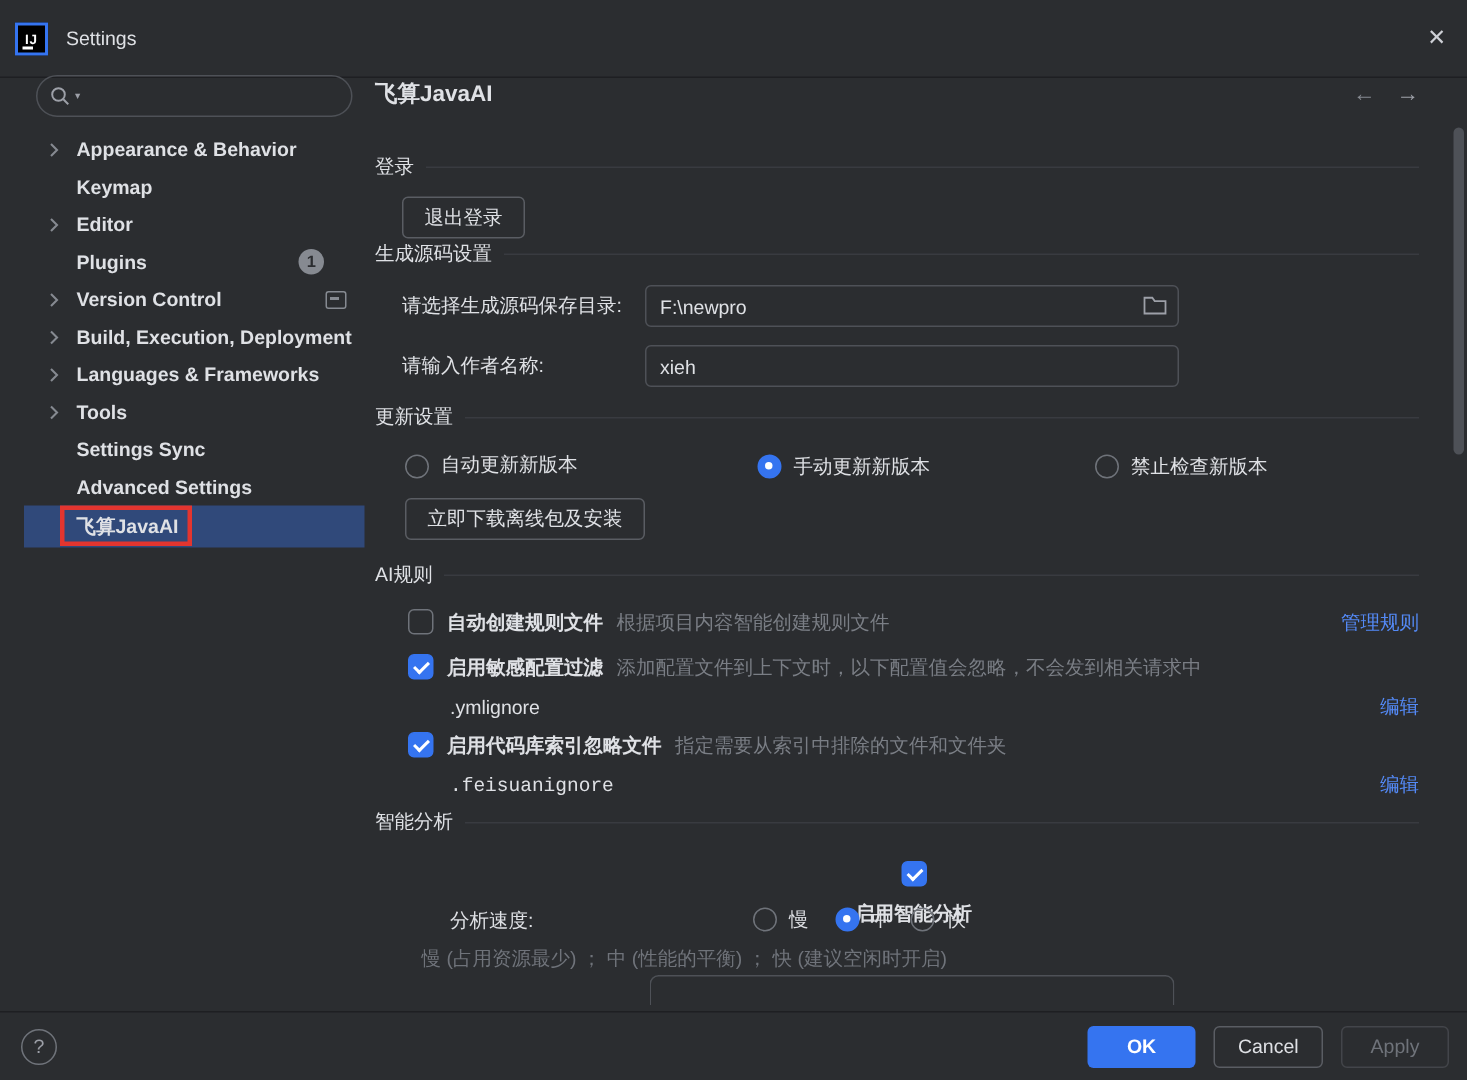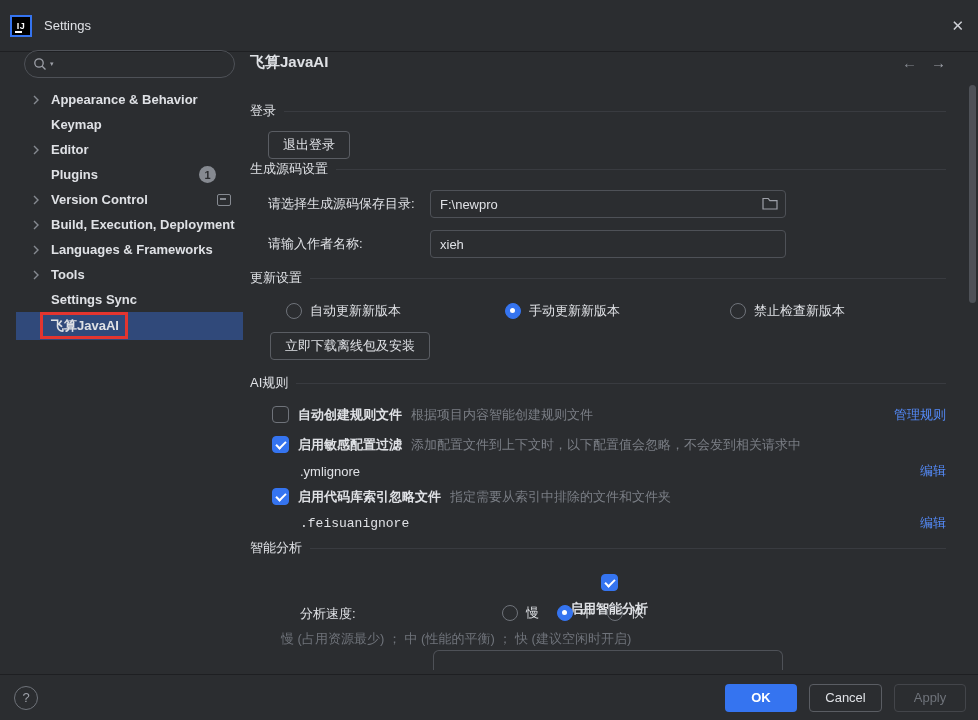--- a/index.html
+++ b/index.html
@@ -180,20 +180,24 @@
             <svg width="8" height="10" viewBox="0 0 8 10">
               <path d="M2 1l4 4-4 4" fill="none" stroke="#868a91" stroke-width="1.4"></path>
             </svg>
           </span>
         <span>Tools</span>
       </div>
       <div class="side-item">
         <span class="chev"></span>
         <span>Settings Sync</span>
       </div>
+      <div class="side-item">
+        <span class="chev"></span>
+        <span>Advanced Settings</span>
+      </div>
       <div class="side-item selected">
         <span class="chev"></span>
         <span>飞算JavaAI</span>
         <span class="red-box"></span>
       </div>
     </div>
   </div>
 
   <div class="content">
 
@@ -230,21 +234,21 @@
       <span class="field-label">请输入作者名称:</span>
       <span class="input-wrap">
         <input class="text-input no-icon" value="xieh" style="">
       </span>
     </div>
 
     <div class="section-hdr" style="margin-top:13px;">
       <span class="hdr-label">更新设置</span>
     </div>
     <div class="update-radios">
-      <span class="radio-item" style="left:36px;">
+      <span class="radio-item" style="left:20px;align-items:flex-end;">
         <span class="radio"></span>
         <span>自动更新新版本</span>
       </span>
       <span class="radio-item" style="left:255px;">
         <span class="radio sel"></span>
         <span>手动更新新版本</span>
       </span>
       <span class="radio-item" style="left:480px;">
         <span class="radio"></span>
         <span>禁止检查新版本</span>

